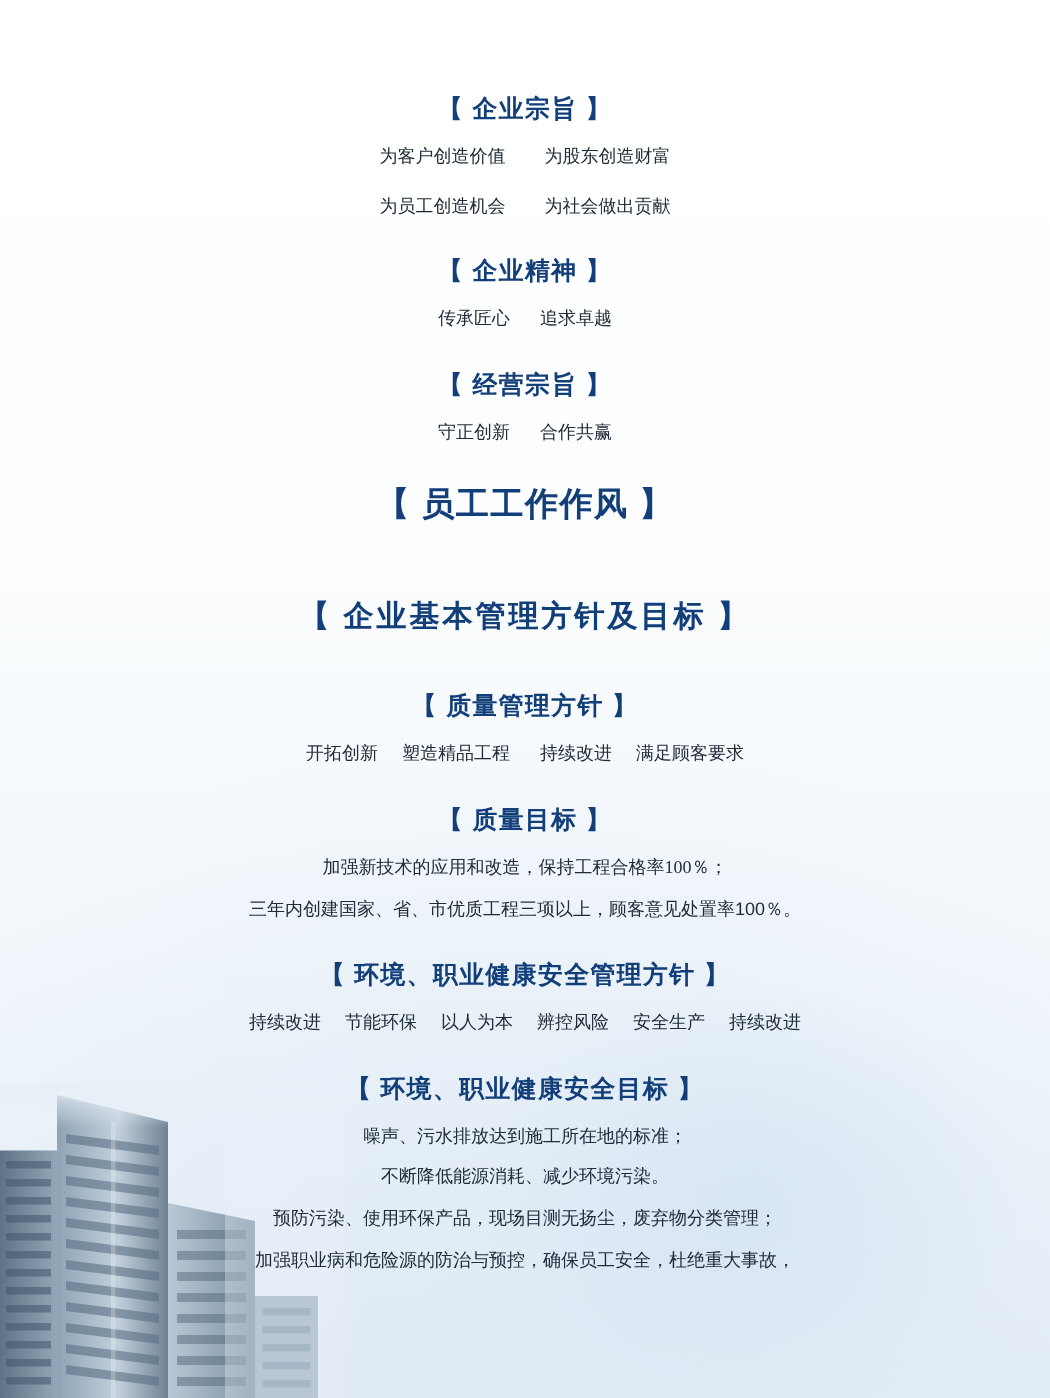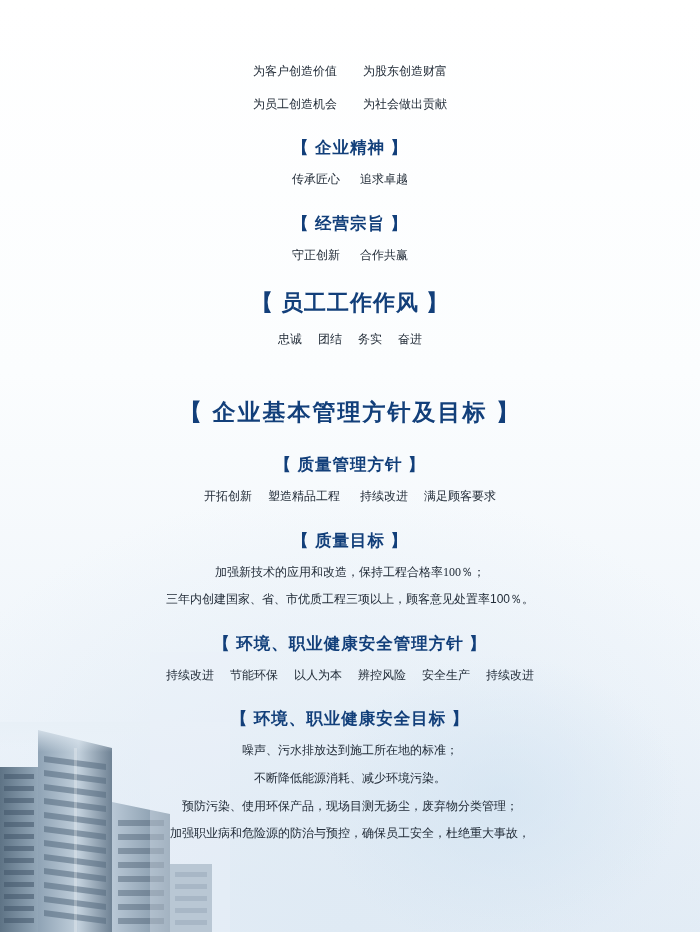--- a/index.html
+++ b/index.html
@@ -49,22 +49,22 @@
   }
   .h-small {
     font-size: 16.5px;
     margin: 0 0 11px 0;
   }
   .h-mid {
     font-size: 22px;
     margin: 0 0 12px 0;
   }
   .h-big {
-    font-size: 23px;
-    margin: 0 0 16px 0;
+    font-size: 20px;
+    margin: 0 0 26px 0;
     letter-spacing: 2px;
   }
   .line {
     font-size: 12px;
     color: #222c38;
     margin: 0 0 14px 0;
     line-height: 1.55;
   }
   .line-tight {
     margin-bottom: 9px;
@@ -182,20 +182,21 @@
       </g>
 
       <rect x="0" y="70" width="230" height="120" fill="url(#skyfade)"></rect>
       <rect x="150" y="0" width="80" height="280" fill="#eaf1f8" opacity="0.35"></rect>
     </svg>
   </div>
 
   <div class="content">
 
     <div>
+      <div class="heading h-small">【 企业宗旨 】</div>
       <p class="line spaced">
         <span class="sp-1">为客户创造价值</span><span>为股东创造财富</span>
       </p>
       <p class="line spaced">
         <span class="sp-1">为员工创造机会</span><span>为社会做出贡献</span>
       </p>
     </div>
 
     <div class="gap-sm"></div>
 
@@ -212,23 +213,20 @@
       <div class="heading h-small">【 经营宗旨 】</div>
       <p class="line spaced">
         <span class="sp-2">守正创新</span><span>合作共赢</span>
       </p>
     </div>
 
     <div class="gap-sm"></div>
 
     <div>
       <div class="heading h-mid">【 员工工作作风 】</div>
-      <p class="line spaced">
-        <span class="sp-3">忠诚</span><span class="sp-3">团结</span><span class="sp-3">务实</span><span>奋进</span>
-      </p>
     </div>
 
     <div class="gap-lg"></div>
 
     <div>
       <div class="heading h-big">【 企业基本管理方针及目标 】</div>
     </div>
 
     <div class="gap-sm"></div>
 

